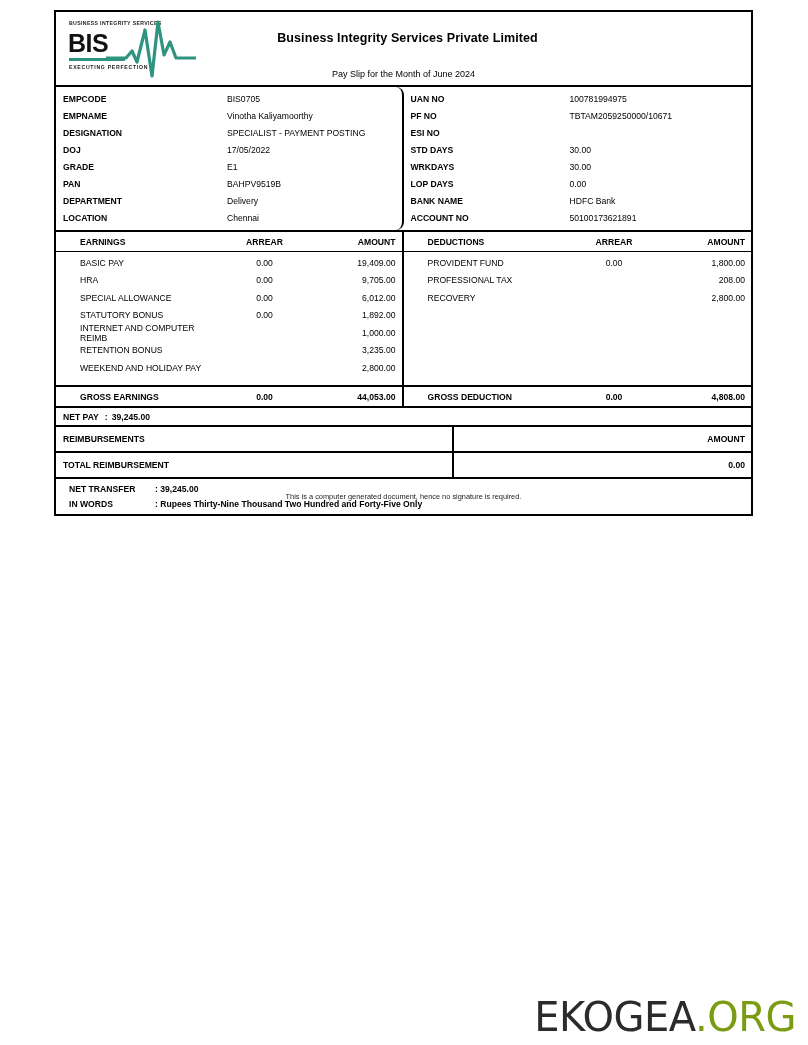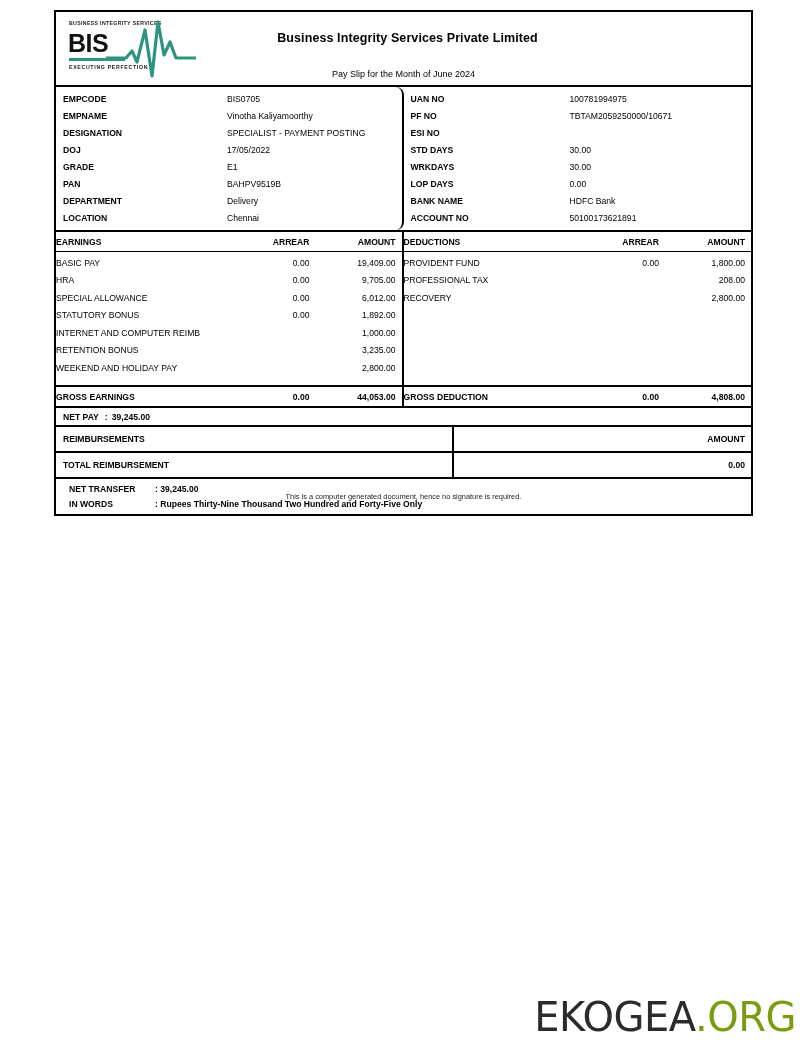--- a/index.html
+++ b/index.html
@@ -150,22 +150,22 @@
     font-size: 8.6px;
     font-weight: bold;
     border-bottom: 1.5px solid #000;
   }
   .ed-row {
     display: flex;
     height: 17.5px;
     align-items: center;
     font-size: 8.6px;
   }
-  .ed-name    { flex: 1; box-sizing: border-box; }
-  .ed-arrear  { width: 96px; text-align: right; padding-right: 6px; box-sizing: border-box; }
+  .ed-name    { flex: 1; box-sizing: border-box; margin-left: 24px; }
+  .ed-arrear  { width: 96px; text-align: center; padding-right: 6px; box-sizing: border-box; }
   .ed-amount  { width: 86px; text-align: right; padding-right: 6px; box-sizing: border-box; }
   .ed-body { padding-top: 2px; min-height: 131px; }
 
   
   .gross-band {
     display: flex;
     border-top: 2px solid #000;
     border-bottom: 2px solid #000;
   }
   .gross-col {

